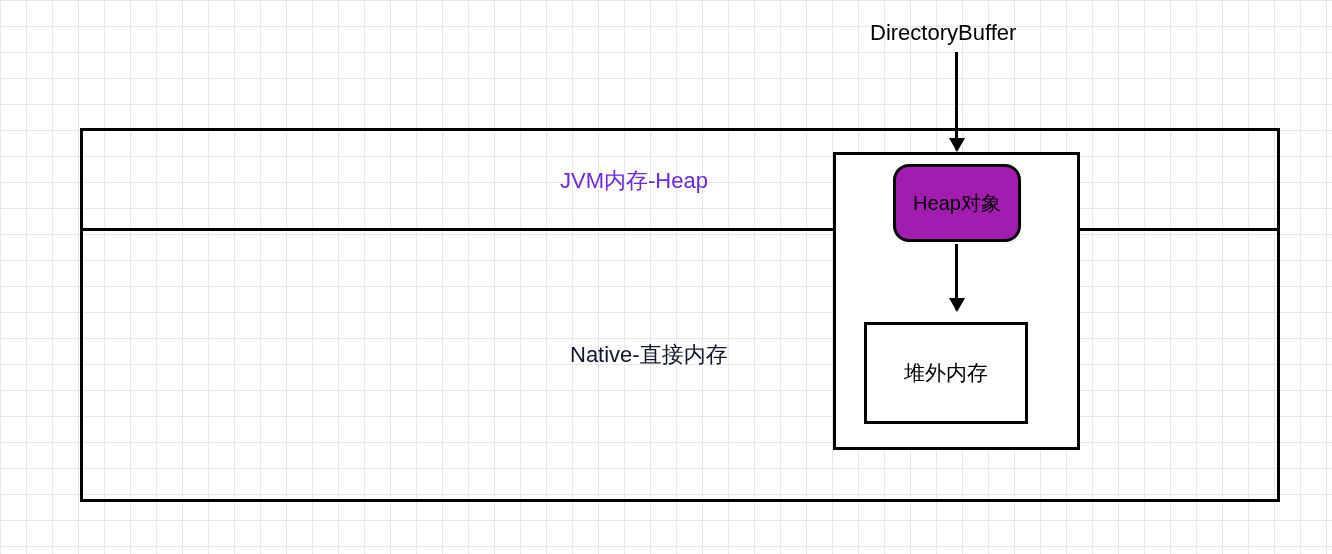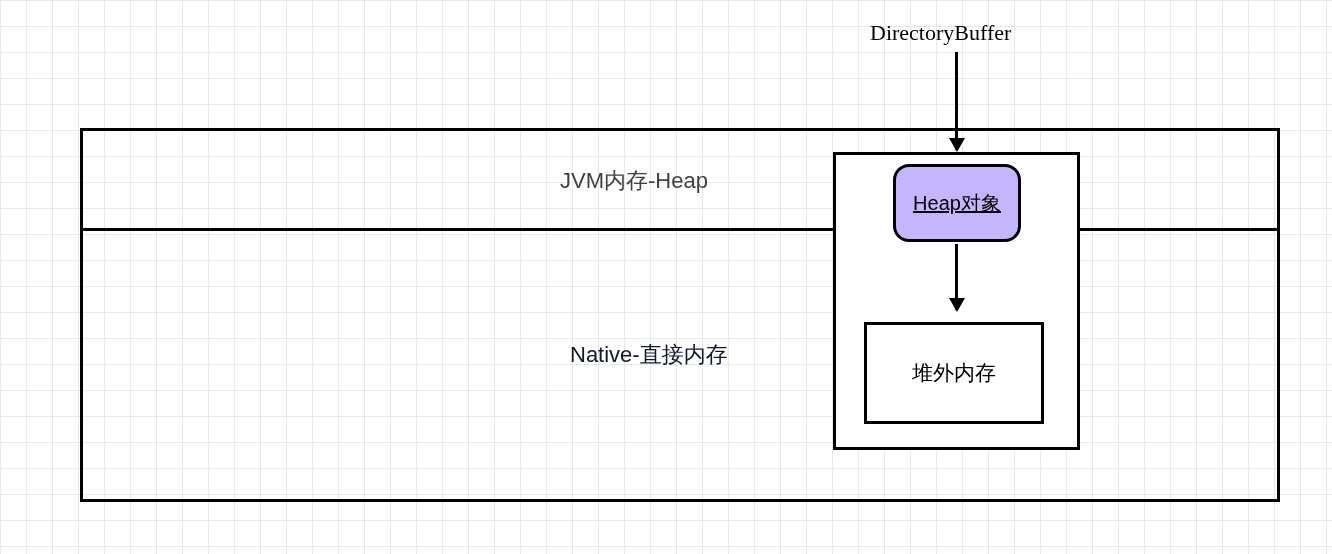--- a/index.html
+++ b/index.html
@@ -18,38 +18,37 @@
       position: relative;
       font-family: Arial, "Microsoft YaHei", sans-serif;
     }
     .label-top {
       position: absolute;
       left: 870px;
       top: 20px;
       font-size: 22px;
       font-weight: 500;
       color: #000;
-      font-family: Liberation Serif, serif;
     }
     .outer-box {
       position: absolute;
       left: 80px;
       top: 128px;
       width: 1200px;
       height: 374px;
       border: 3px solid #000;
       background: transparent;
     }
     .jvm-heap-label {
       position: absolute;
       left: 560px;
       top: 166px;
       font-size: 22px;
       font-weight: 500;
-      color: #404040;
+      color: #6d28d9;
     }
     .native-label {
       position: absolute;
       left: 570px;
       top: 340px;
       font-size: 22px;
       font-weight: 500;
       color: #0f172a;
     }
     .divider {
@@ -70,34 +69,33 @@
       background: #ffffff;
     }
     .heap-obj {
       position: absolute;
       left: 893px;
       top: 164px;
       width: 128px;
       height: 78px;
       border: 3px solid #000;
       border-radius: 16px;
-      background: #c4b5fd;
+      background: #a21caf;
       display: flex;
       align-items: center;
       justify-content: center;
       font-size: 20px;
       font-weight: 500;
       color: #000;
-      text-decoration: underline;
     }
     .off-heap {
       position: absolute;
       left: 864px;
       top: 322px;
-      width: 180px;
+      width: 164px;
       height: 102px;
       border: 3px solid #000;
       background: #ffffff;
       display: flex;
       align-items: center;
       justify-content: center;
       font-size: 21px;
       font-weight: 500;
       color: #000;
     }

